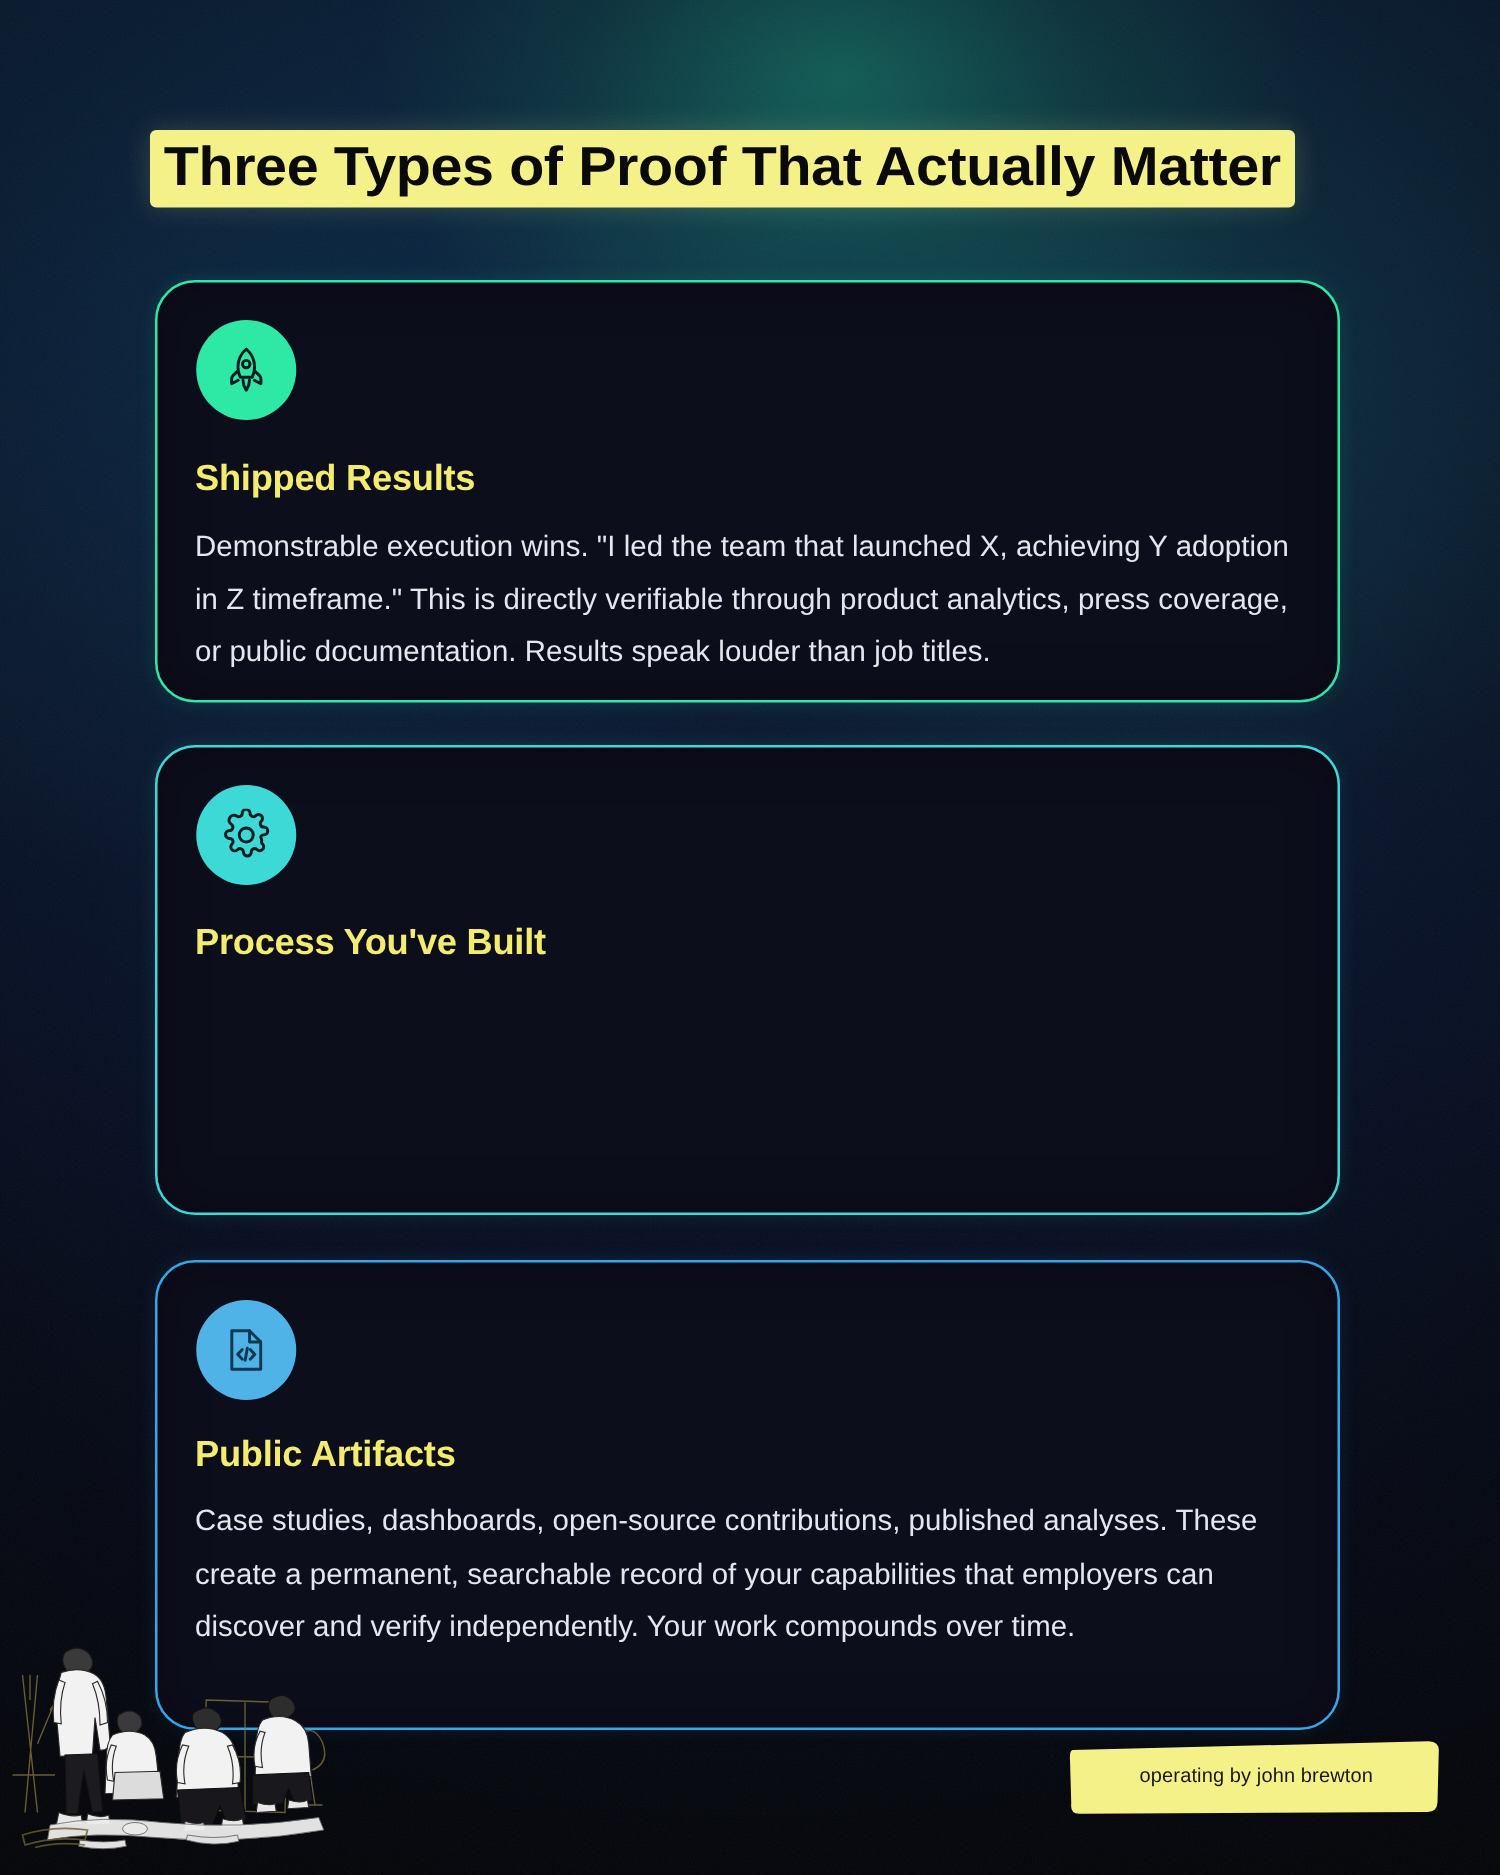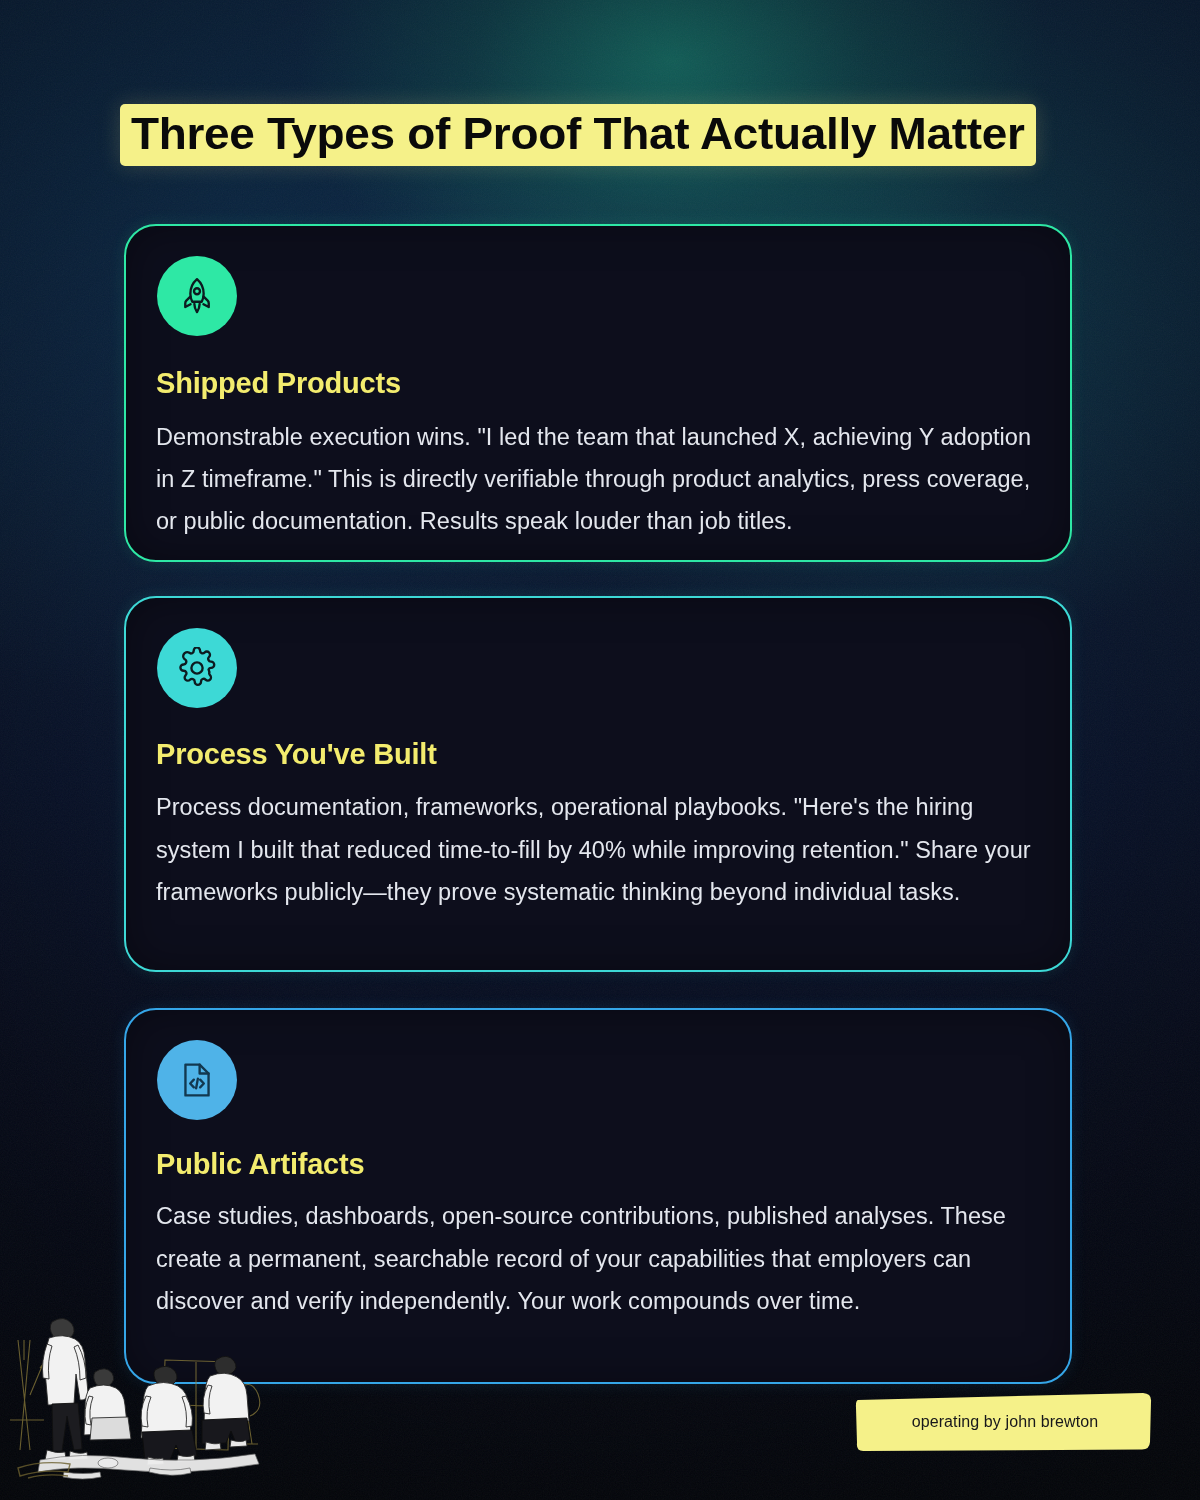--- a/index.html
+++ b/index.html
@@ -143,33 +143,32 @@
   <div class="card c1">
     <div class="icon-badge">
       <svg width="42" height="42" viewBox="0 0 24 24" fill="none" stroke="#0d1b20" stroke-width="1.35" stroke-linecap="round" stroke-linejoin="round">
         <path d="M12 2.4c2.5 2.2 3.8 5.2 3.8 8.3 0 1.7-.4 3.2-1.1 4.6h-5.4c-.7-1.4-1.1-2.9-1.1-4.6 0-3.1 1.3-6.1 3.8-8.3z"></path>
         <circle cx="12" cy="9.3" r="1.7"></circle>
         <path d="M8.2 12.4 5.9 14.6c-.4.4-.6 1-.6 1.6v2.1l3-1.6"></path>
         <path d="M15.8 12.4l2.3 2.2c.4.4.6 1 .6 1.6v2.1l-3-1.6"></path>
         <path d="M10.5 16.6c0 1.7.7 3.4 1.5 4.6.8-1.2 1.5-2.9 1.5-4.6"></path>
       </svg>
     </div>
-    <div class="card-title">Shipped Products</div>
+    <div class="card-title">Shipped Results</div>
     <div class="card-body">Demonstrable execution wins. "I led the team that launched X, achieving Y adoption in Z timeframe." This is directly verifiable through product analytics, press coverage, or public documentation. Results speak louder than job titles.</div>
   </div>
 
   <div class="card c2">
     <div class="icon-badge">
       <svg width="42" height="42" viewBox="0 0 24 24" fill="none" stroke="#0d1b20" stroke-width="1.35" stroke-linecap="round" stroke-linejoin="round">
         <circle cx="12" cy="12" r="3.2"></circle>
         <path d="M19.1 14.4a1.5 1.5 0 0 0 .3 1.65l.05.05a1.8 1.8 0 1 1-2.55 2.55l-.05-.05a1.5 1.5 0 0 0-1.65-.3 1.5 1.5 0 0 0-.9 1.37v.14a1.8 1.8 0 0 1-3.6 0v-.07a1.5 1.5 0 0 0-.98-1.37 1.5 1.5 0 0 0-1.65.3l-.05.05a1.8 1.8 0 1 1-2.55-2.55l.05-.05a1.5 1.5 0 0 0 .3-1.65 1.5 1.5 0 0 0-1.37-.9h-.14a1.8 1.8 0 0 1 0-3.6h.07a1.5 1.5 0 0 0 1.37-.98 1.5 1.5 0 0 0-.3-1.65l-.05-.05A1.8 1.8 0 1 1 7.47 3.2l.05.05a1.5 1.5 0 0 0 1.65.3h.07a1.5 1.5 0 0 0 .9-1.37v-.14a1.8 1.8 0 0 1 3.6 0v.07a1.5 1.5 0 0 0 .9 1.37 1.5 1.5 0 0 0 1.65-.3l.05-.05a1.8 1.8 0 1 1 2.55 2.55l-.05.05a1.5 1.5 0 0 0-.3 1.65v.07a1.5 1.5 0 0 0 1.37.9h.14a1.8 1.8 0 0 1 0 3.6h-.07a1.5 1.5 0 0 0-1.37.9z"></path>
       </svg>
     </div>
     <div class="card-title">Process You've Built</div>
-    <div class="card-body">Process documentation, frameworks, operational playbooks. "Here's the hiring system I built that reduced time-to-fill by 40% while improving retention." Share your frameworks publicly—they prove systematic thinking beyond individual tasks.</div>
   </div>
 
   <div class="card c3">
     <div class="icon-badge">
       <svg width="42" height="42" viewBox="0 0 24 24" fill="none" stroke="#12384f" stroke-width="1.35" stroke-linecap="round" stroke-linejoin="round">
         <path d="M5.4 3.2h8.1l5.1 5.1v12.5H5.4z"></path>
         <path d="M13.5 3.2v5.1h5.1"></path>
         <path d="M10.2 11.8 8.1 14l2.1 2.2"></path>
         <path d="M13.8 11.8 15.9 14l-2.1 2.2"></path>
         <path d="M12.5 11.2 11.5 16.7"></path>

